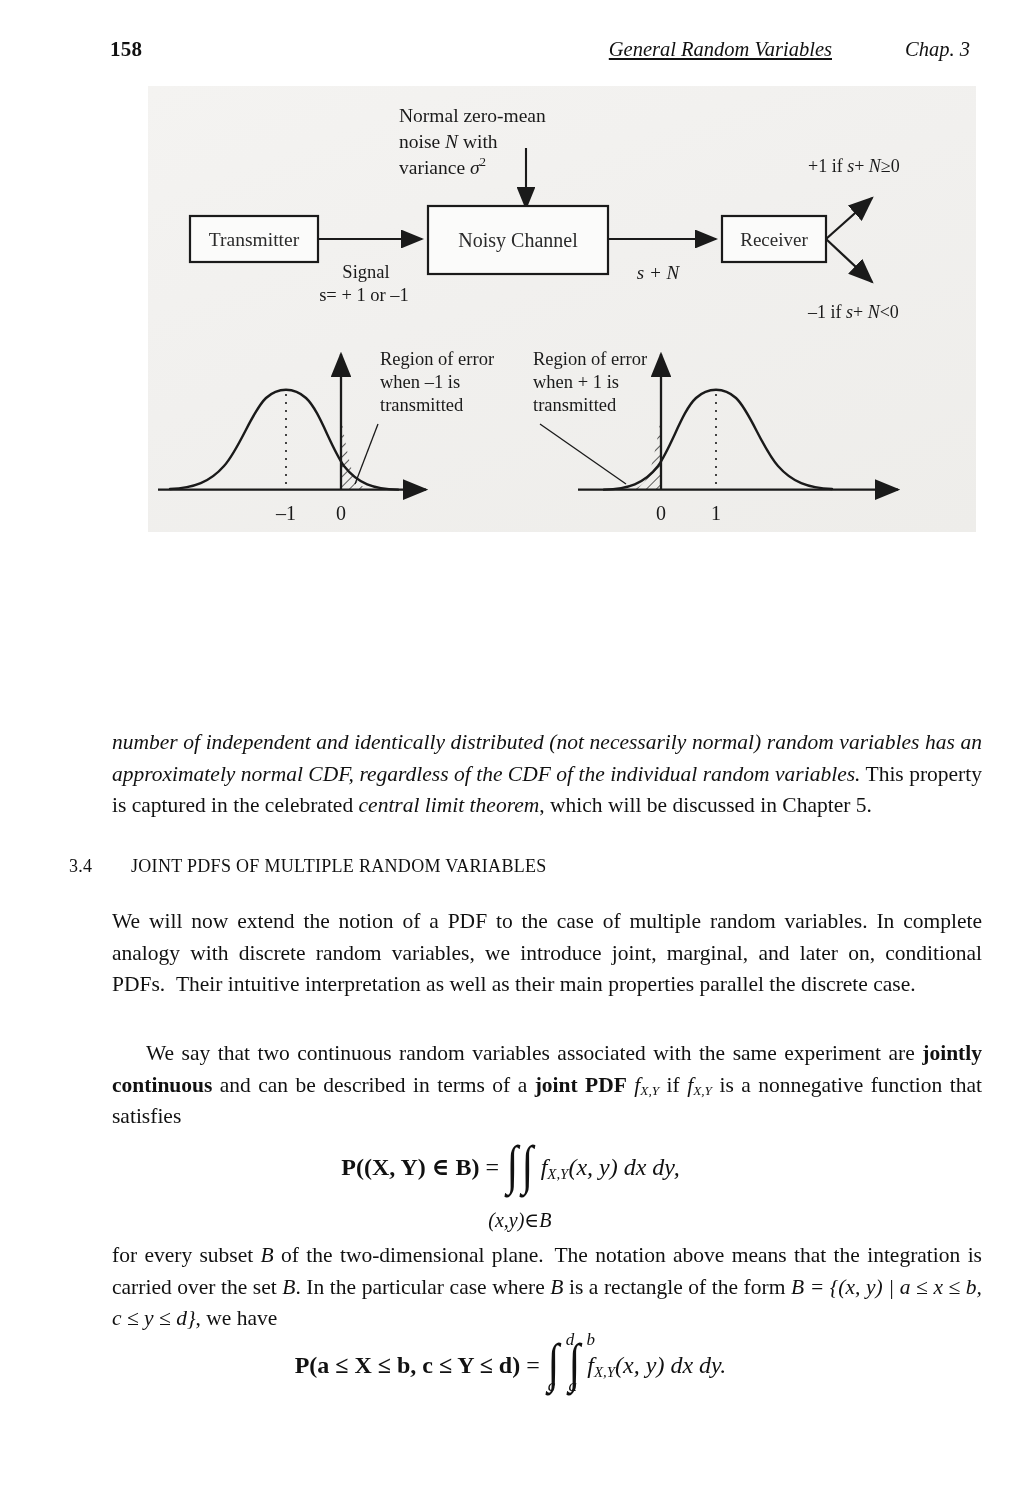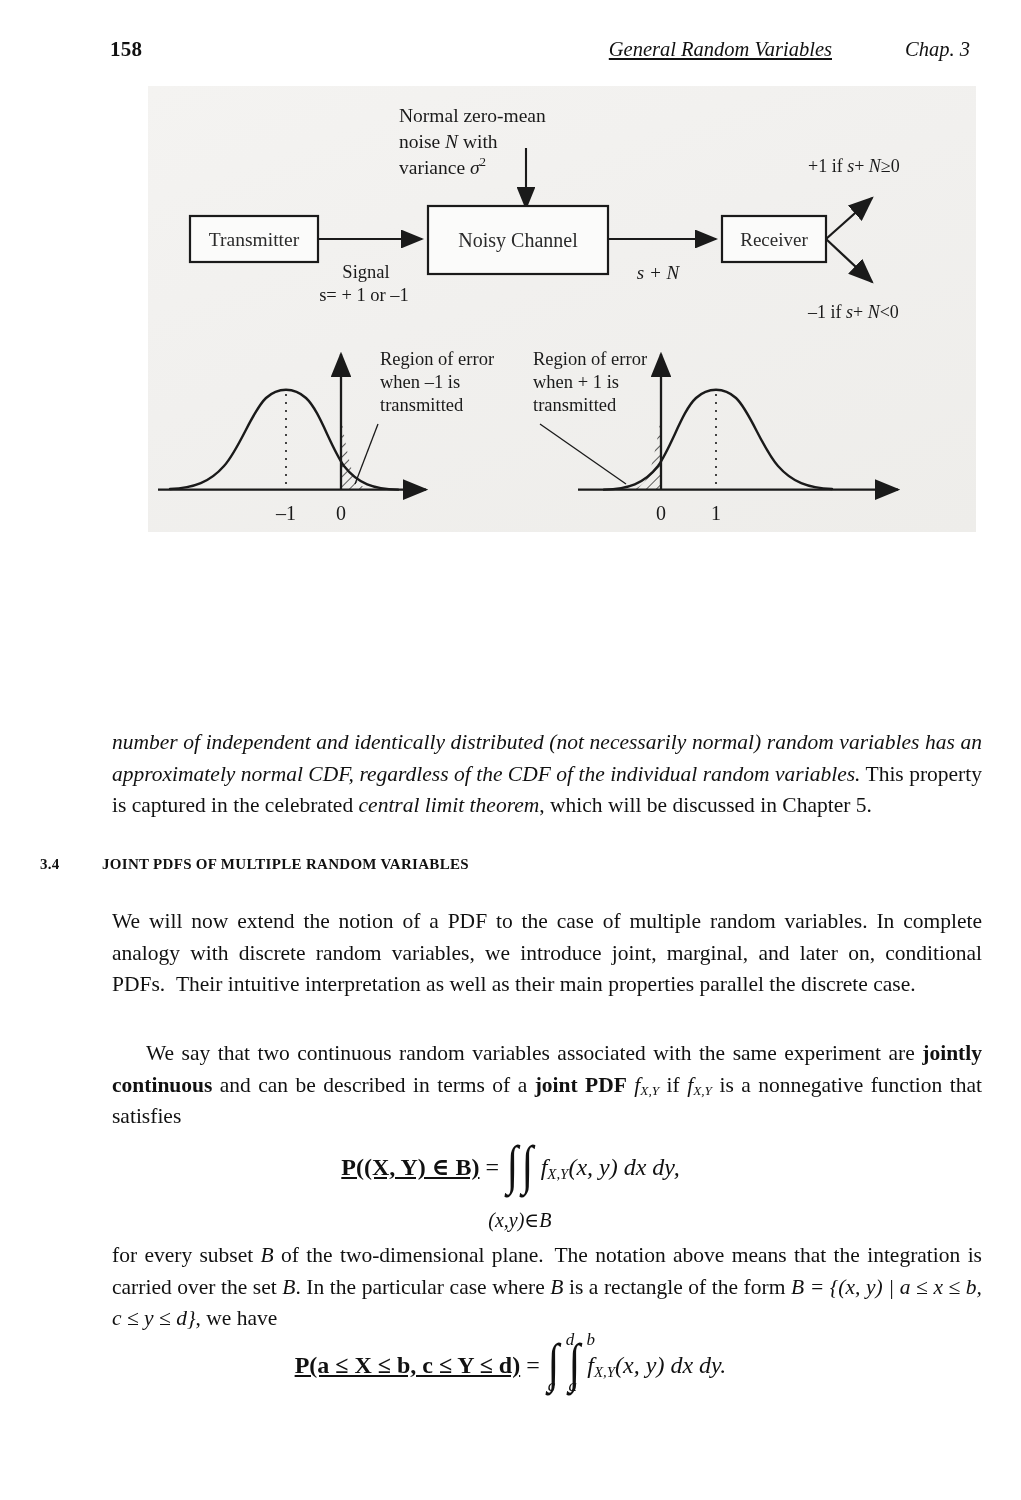--- a/index.html
+++ b/index.html
@@ -93,42 +93,42 @@
   .p-intro  { top: 686px; margin-top: 41px; }
   .p-1      { top: 906px; }
   .p-2      { top: 1038px; }
   .p-3      { top: 1240px; }
 
   .indent { display: inline-block; width: 34px; }
 
   
   .section-head {
     position: absolute;
-    left: 40px;
+    left: 69px;
     top: 856px;
-    font-weight: bold;
-    font-size: 15px;
+    font-weight: normal;
+    font-size: 18px;
     letter-spacing: .3px;
     white-space: nowrap;
   }
   .section-head .num { display: inline-block; width: 62px; }
 
   
   .eq {
     position: absolute;
     left: 0;
     width: 1021px;
     text-align: center;
     font-size: 24px;
   }
   .eq-1 { top: 1152px; }
   .eq-2 { top: 1352px; }
 
   .m { font-style: italic; font-family: "Liberation Serif", serif; }
-  .bb { font-weight: bold; font-style: normal; text-decoration: underline; }
+  .bb { font-weight: bold; font-style: normal; }
 
   
   .intg {
     display: inline-block;
     font-style: italic;
     font-size: 54px;
     line-height: 0;
     transform: scaleX(0.78);
     position: relative;
     top: 6px;

